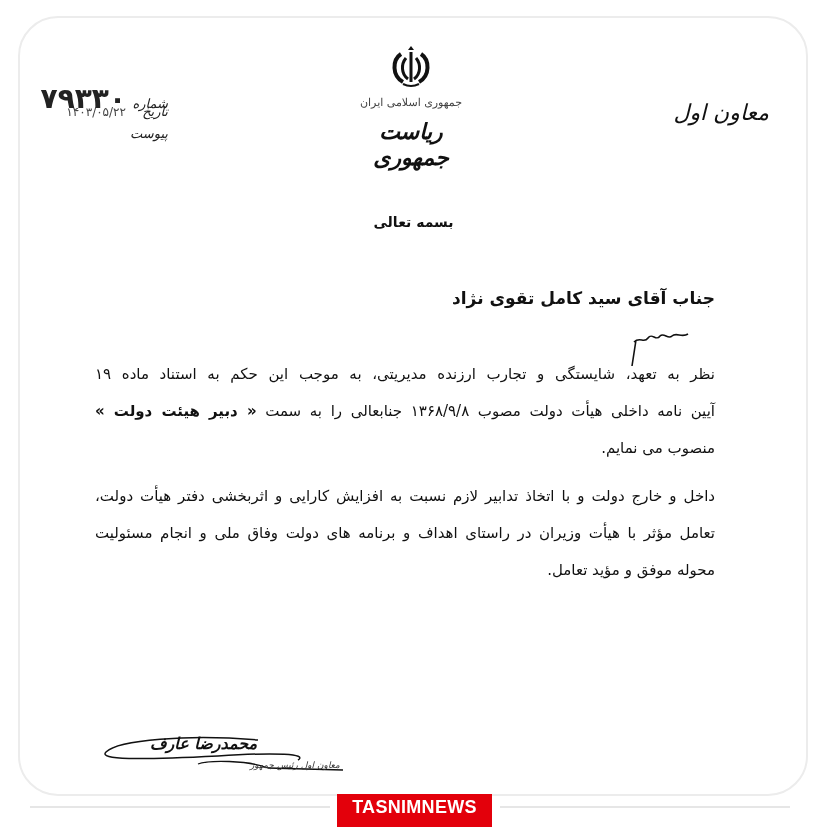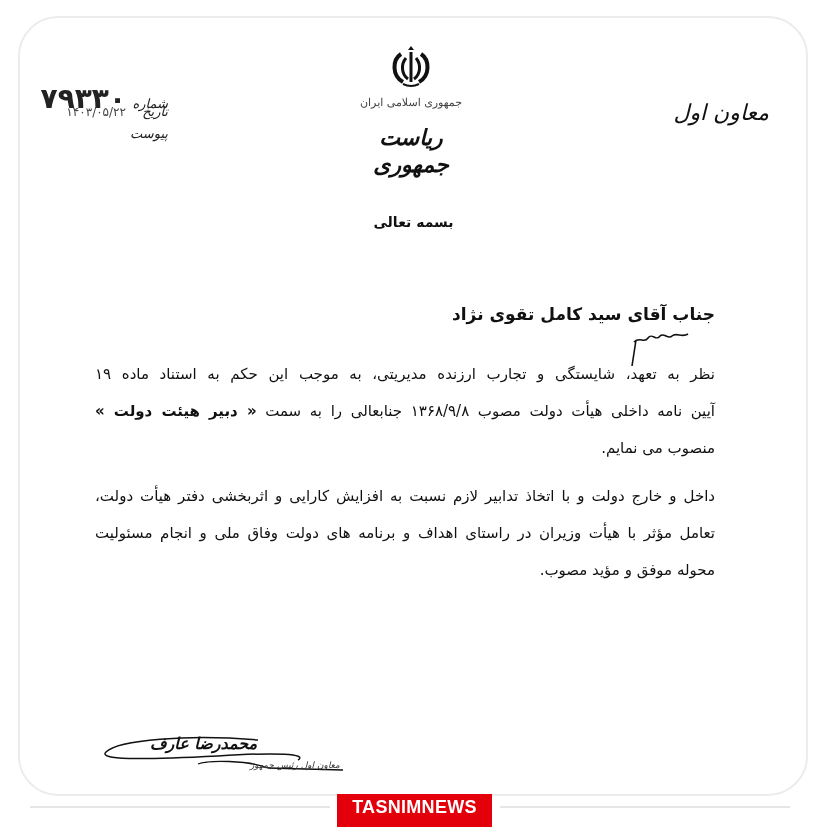--- a/index.html
+++ b/index.html
@@ -24,33 +24,33 @@
     .ref-value.date { font-size: 12px; color: #444; }
     .ref-value.attach { font-size: 10px; color: #bbb; }
     .emblem-block {
       position: absolute; left: 346px; top: 46px; width: 130px; text-align: center;
     }
     .emblem { width: 44px; height: 44px; margin: 0 auto; }
     .emblem-sub {
       font-family: "DejaVu Serif", serif; font-size: 11px; color: #444; margin-top: 2px; direction: rtl;
     }
     .emblem-title {
-      font-family: Liberation Mono, monospace; font-style: italic; font-size: 22px; font-weight: bold;
-      color: #111; margin-top: 16px; direction: rtl;
+      font-family: Liberation Serif, serif; font-style: italic; font-size: 22px; font-weight: bold;
+      color: #111; margin-top: 10px; direction: rtl;
     }
     .office {
       position: absolute; right: 58px; top: 100px; direction: rtl;
       font-family: "DejaVu Serif", serif; font-style: italic; font-size: 22px; color: #111;
     }
     .invocation {
       position: absolute; left: 0; right: 0; top: 214px; text-align: center; direction: rtl;
       font-weight: bold; font-size: 14px;
     }
     .addressee {
-      position: absolute; right: 112px; top: 304px; direction: rtl;
+      position: absolute; right: 112px; top: 288px; direction: rtl;
       font-weight: bold; font-size: 17px;
     }
     .handnote {
       position: absolute; left: 630px; top: 328px; width: 60px; height: 40px;
     }
     .para {
       position: absolute; right: 112px; direction: rtl; text-align: justify;
       font-size: 15px; line-height: 37px; color: #111;
     }
     .para1 { top: 356px; width: 620px; }
@@ -123,21 +123,21 @@
 
 <div class="para para1">
   <span class="line">نظر به تعهد، شایستگی و تجارب ارزنده مدیریتی، به موجب این حکم به استناد ماده ۱۹</span>
   <span class="line"><span>آیین نامه داخلی هیأت دولت مصوب ۱۳۶۸/۹/۸ جنابعالی را به سمت</span> <b>« دبیر هیئت دولت »</b></span>
   <span class="line last">منصوب می نمایم.</span>
 </div>
 
 <div class="para para2">
   <span class="line">داخل و خارج دولت و با اتخاذ تدابیر لازم نسبت به افزایش کارایی و اثربخشی دفتر هیأت دولت،</span>
   <span class="line">تعامل مؤثر با هیأت وزیران در راستای اهداف و برنامه های دولت وفاق ملی و انجام مسئولیت</span>
-  <span class="line last">محوله موفق و مؤید مصوب.</span>
+  <span class="line last">محوله موفق و مؤید تعامل.</span>
 </div>
 
 <svg class="signature" viewBox="0 0 250 50">
   <path d="M160 10 C90 4 20 10 8 22 C0 30 40 30 120 26 C180 22 210 24 200 30" fill="none" stroke="#111" stroke-width="1.5"></path>
   <path d="M100 34 C110 30 150 30 170 38 L245 40" fill="none" stroke="#111" stroke-width="1.3"></path>
 </svg>
 <div class="sig-name">محمدرضا عارف</div>
 <div class="sig-title">معاون اول رئیس جمهور</div>
 
 <div class="badge">TASNIMNEWS</div>

